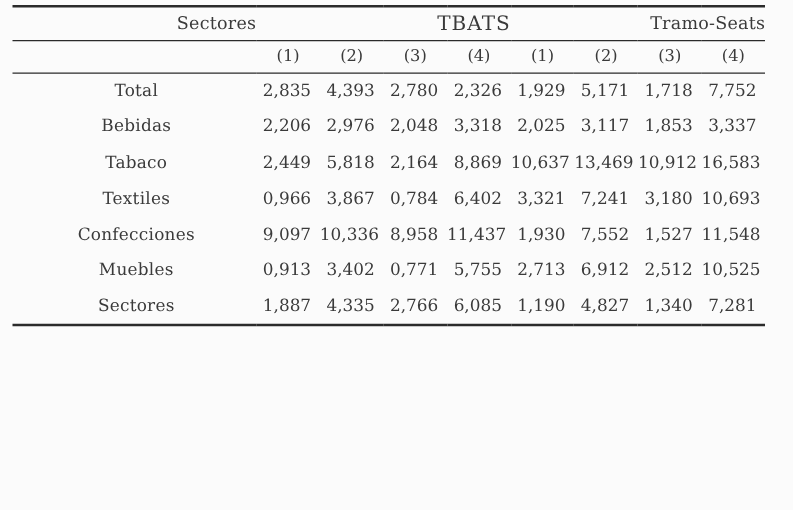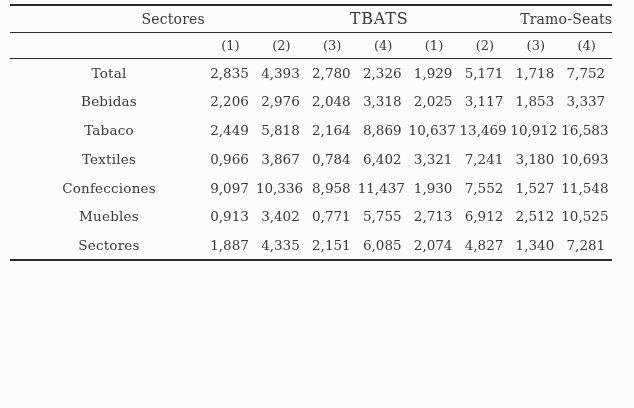--- a/index.html
+++ b/index.html
@@ -170,22 +170,22 @@
     <td class="value-cell">5,755</td>
     <td class="value-cell">2,713</td>
     <td class="value-cell">6,912</td>
     <td class="value-cell">2,512</td>
     <td class="value-cell">10,525</td>
   </tr>
         <tr>
     <th class="sector-cell" scope="row">Sectores</th>
     <td class="value-cell">1,887</td>
     <td class="value-cell">4,335</td>
-    <td class="value-cell">2,151</td>
+    <td class="value-cell">2,766</td>
     <td class="value-cell">6,085</td>
-    <td class="value-cell">2,074</td>
+    <td class="value-cell">1,190</td>
     <td class="value-cell">4,827</td>
     <td class="value-cell">1,340</td>
     <td class="value-cell">7,281</td>
   </tr>
       </tbody>
   </table>
 </div>
 
 </body></html>

